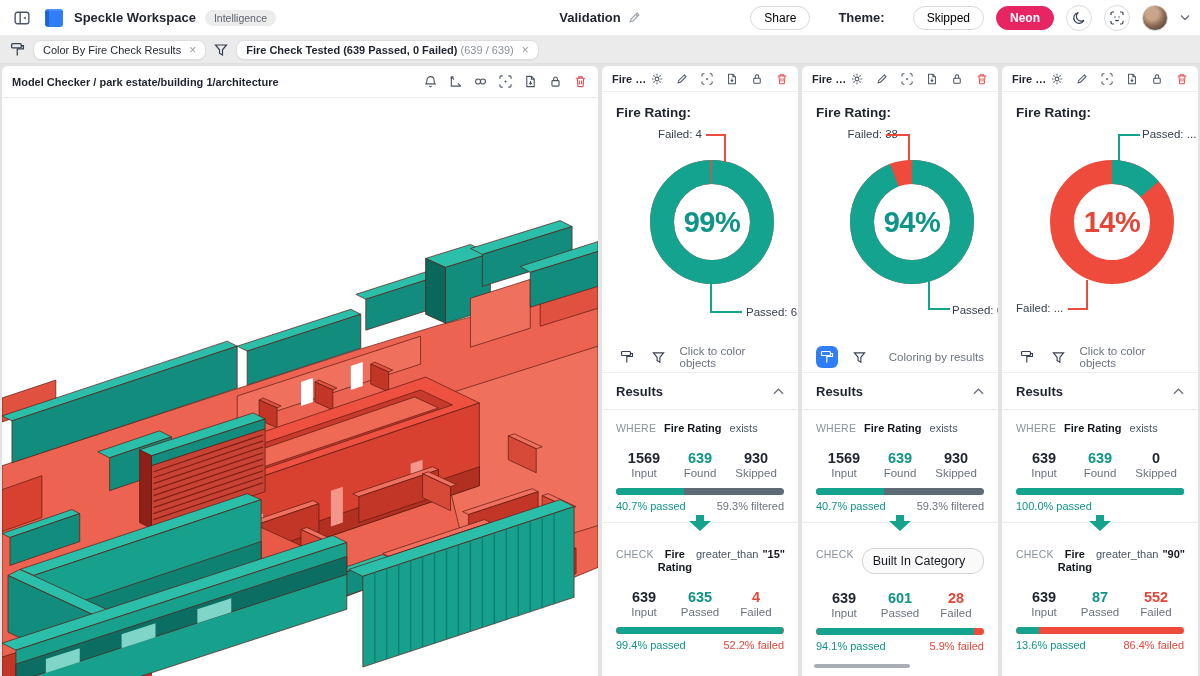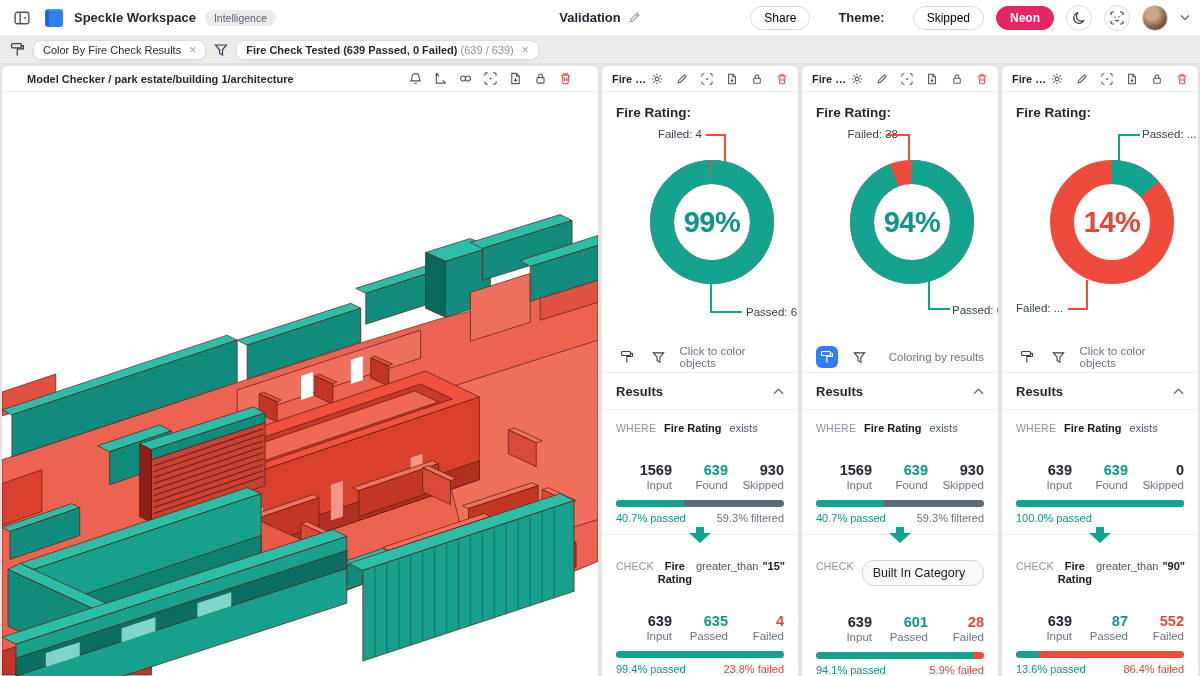--- a/index.html
+++ b/index.html
@@ -33,21 +33,21 @@
   .main { position:absolute; top:64px; left:0; right:0; bottom:0; }
   .viewer { position:absolute; left:2px; top:2px; width:596px; bottom:0; background:#fff; border-radius:6px 6px 0 0; overflow:hidden; }
   .panel { position:absolute; top:2px; bottom:0; width:196px; background:#fff; border-radius:6px 6px 0 0; overflow:hidden; }
   #panel1{ left:602px; } #panel2{ left:802px; } #panel3{ left:1002px; }
 
   .phead { height:26px; border-bottom:1px solid #ededed; display:flex; align-items:center; padding:0 8px 0 10px; gap:0; }
   .phead .ptitle { font-size:11px; font-weight:700; white-space:nowrap; overflow:hidden; text-overflow:ellipsis; }
   .phead .spacer { flex:1; }
   .hicons { display:flex; align-items:center; gap:9px; }
   .hicons .iconbtn { width:16px; height:16px; border-radius:4px; }
-  .vhead { height:26px; border-bottom:1px solid #ededed; display:flex; align-items:center; padding:0 25px; }
+  .vhead { height:32px; border-bottom:1px solid #ededed; display:flex; align-items:center; padding:0 10px; }
   .vhead .vtitle { font-size:11px; font-weight:700; }
   .vhead .spacer { flex:1; }
 
   .pbody { padding:0 14px; }
   .sec-label { font-size:13.5px; font-weight:700; margin-top:13px; }
 
   
   .donut-area { position:relative; height:218px; margin-top:2px; }
   .ringsvg { position:absolute; left:26px; top:30px; }
   .donut-center { position:absolute; left:26px; top:30px; width:140px; height:140px; display:flex; align-items:center; justify-content:center; font-size:29px; font-weight:700; letter-spacing:-.5px; }
@@ -76,21 +76,21 @@
 
   .cond-row { display:flex; align-items:flex-start; gap:8px; margin-top:12px; font-size:11px; }
   .kw { color:#8a939e; font-size:10.5px; letter-spacing:.2px; }
   .field { font-weight:700; color:#14181f; font-size:11px; }
   .field.wrap { width:42px; text-align:center; line-height:1.15; }
   .op { color:#4b5563; font-size:11px; }
   .val { font-weight:700; color:#14181f; font-size:11px; }
   .cond-row.between { justify-content:space-between; gap:4px; }
   .selbox { flex:1; border:1px solid #d4d4d4; border-radius:12px; padding:5px 10px; font-size:12.5px; color:#14181f; background:#fafafa; cursor:pointer; }
 
-  .stats { display:grid; grid-template-columns:1fr 1fr 1fr; margin-top:28px; text-align:right; }
+  .stats { display:grid; grid-template-columns:1fr 1fr 1fr; margin-top:16px; text-align:center; }
   .stats .num { font-size:14.5px; font-weight:700; }
   .n-dark{ color:#1f2430; } .n-teal{ color:#0f9488; } .n-red{ color:#e4473a; }
   .stats .slbl { font-size:11.5px; color:#6b7280; margin-top:1px; }
 
   .pbar { height:7px; border-radius:4px; margin-top:9px; overflow:hidden; }
   .pbar .fill { height:100%; border-radius:4px 0 0 4px; }
   .pct-row { display:flex; justify-content:space-between; font-size:11px; margin-top:5px; margin-bottom:10px; }
   .pct-left { color:#0f9488; } .pct-right-gray { color:#6b7280; } .pct-right-red { color:#e4473a; }
 
   .arrow-div { position:relative; height:14px; margin:0 -14px; }
@@ -510,21 +510,21 @@
           <div>
               <div class="num n-red">4</div>
               <div class="slbl">Failed</div>
             </div>
         </div>
         <div class="pbar" style="background: rgb(239, 75, 60);">
             <div class="fill" style="width: 99.4%; background: rgb(20, 163, 143);"></div>
           </div>
         <div class="pct-row">
             <span class="pct-left">99.4% passed</span>
-            <span class="pct-right-red">23.8% failed</span>
+            <span class="pct-right-red">52.2% failed</span>
           </div>
       </div>
     </div>
   </div>
 
   <div class="panel" id="panel2">
     <div class="phead">
       <span class="ptitle">Fire Check...</span>
       <span class="spacer"></span>
       <div class="hicons">

